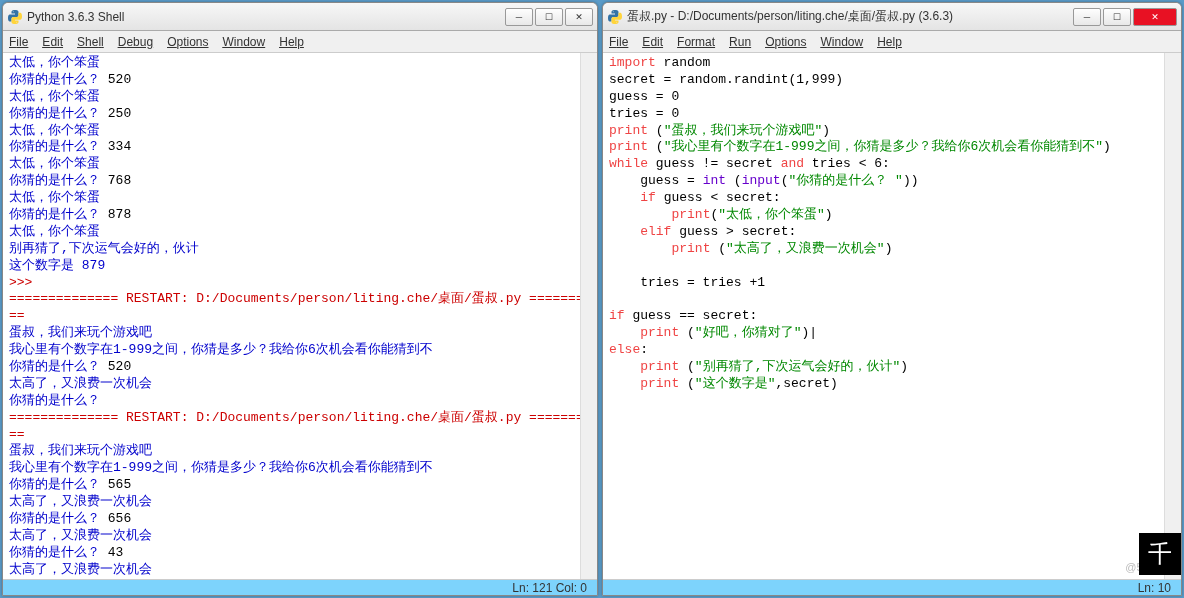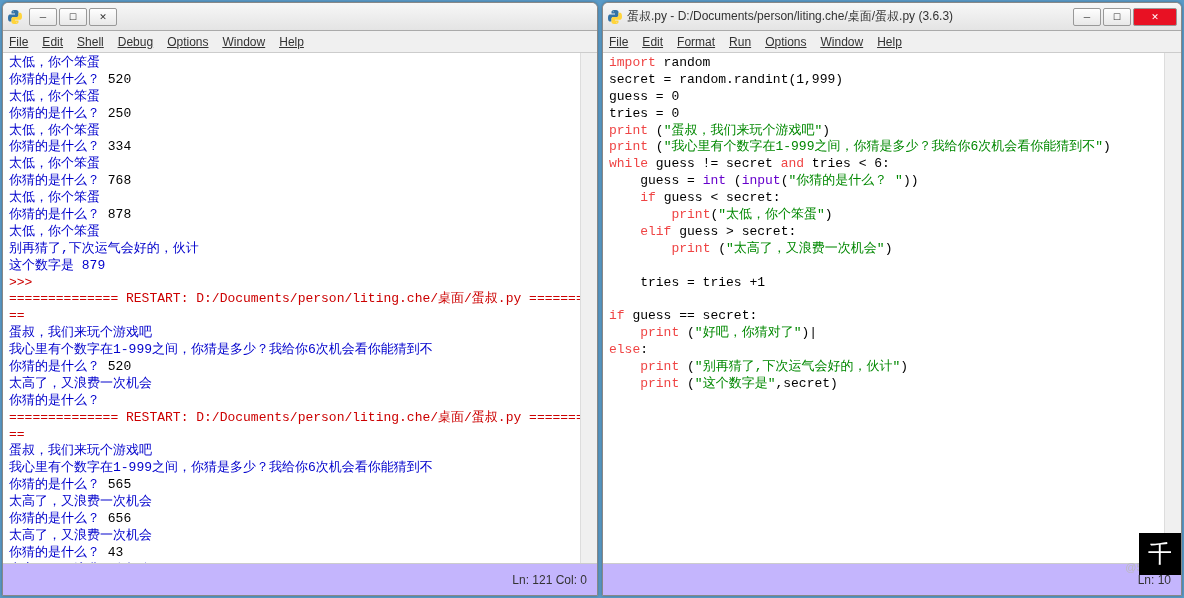--- a/index.html
+++ b/index.html
@@ -14,41 +14,42 @@
 .win-btn { width: 28px; height: 18px; border: 1px solid #999; background: linear-gradient(#fefefe,#e8e8e8); display: flex; align-items: center; justify-content: center; font-size: 9px; color: #333; border-radius: 2px; margin-left: 2px; }
 .win-btn.close-red { background: #e81123; color: #fff; width: 44px; }
 .menubar { height: 22px; background: #f0f0f0; border-bottom: 1px solid #ccc; display: flex; align-items: center; padding: 0 6px; font-size: 12px; gap: 14px; }
 .menubar span { color: #333; text-decoration: underline; }
 .menubar span u { text-decoration: underline; }
 .content { flex: 1; overflow: auto; padding: 2px 6px; font-family: Consolas, "Courier New", monospace; font-size: 13px; line-height: 1.3; white-space: pre; position: relative; }
 .content-right { white-space: pre; }
 .scrollbar-v { position: absolute; right: 0; top: 0; width: 17px; height: 100%; background: #f0f0f0; border-left: 1px solid #ddd; }
 .content-wrap { position: relative; flex: 1; display: flex; overflow: hidden; }
 .content-wrap .content { flex: 1; overflow: hidden; }
-.statusbar { height: 32px; background: #c4b5fd; border-top: 1px solid #ccc; display: flex; justify-content: flex-end; align-items: center; padding: 6px 10px; font-size: 12px; color: #333; }
+.statusbar { height: 16px; background: #7dd3fc; border-top: 1px solid #ccc; display: flex; justify-content: flex-end; align-items: center; padding: 6px 10px; font-size: 12px; color: #333; }
 .c-blue { color: #0000cc; }
 .c-black { color: #000; }
 .c-orange { color: #ef4444; }
 .c-green { color: #008800; }
 .c-red { color: #cc0000; }
 .c-purple { color: #6600cc; }
 .watermark { position: absolute; bottom: 20px; right: 6px; font-size: 11px; color: #bbb; }
 .thousand-img { position: absolute; right: 0; bottom: 20px; width: 42px; height: 42px; background: #000; color: #fff; display: flex; align-items: center; justify-content: center; font-size: 24px; font-family: serif; }
 </style>
 </head>
 <body>
 
 <div class="window window-left">
   <div class="titlebar">
     <span class="icon">
       <svg width="14" height="14" viewBox="0 0 16 16">
           <path fill="#3573a5" d="M8 0C4 0 4 2 4 2v2h4v1H2s-2 0-2 4 2 4 2 4h2V10s0-2 2-2h4s2 0 2-2V2s0-2-4-2zM6 1.5a.5.5 0 110 1 .5.5 0 010-1z"></path>
           <path fill="#ffd43b" d="M8 16c4 0 4-2 4-2v-2H8v-1h6s2 0 2-4-2-4-2-4h-2v3s0 2-2 2H6s-2 0-2 2v4s0 2 4 2zm2-1.5a.5.5 0 110-1 .5.5 0 010 1z"></path>
         </svg>
     </span>
+    <span class="title">Python 3.6.3 Shell</span>
     <div class="win-controls">
       <div class="win-btn">─</div>
       <div class="win-btn">☐</div>
       <div class="win-btn">✕</div>
     </div>
   </div>
   <div class="menubar">
     <span><u>F</u>ile</span>
     <span><u>E</u>dit</span>
     <span>She<u>l</u>l</span>

